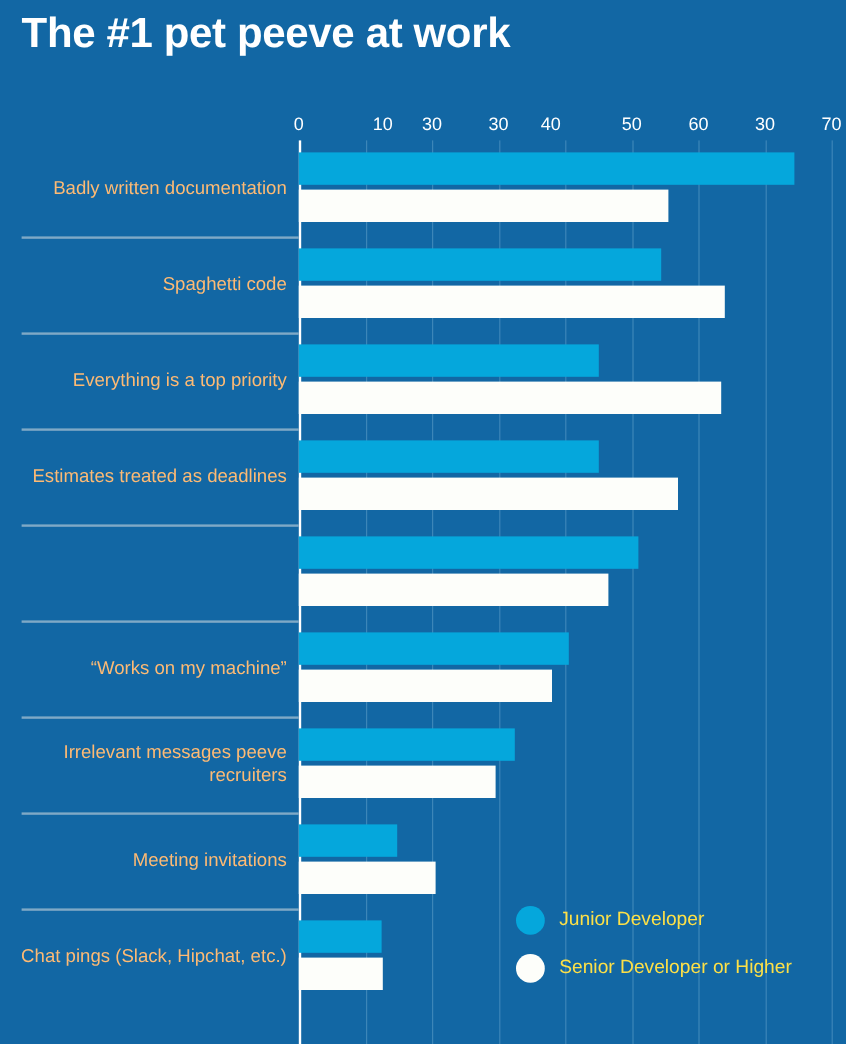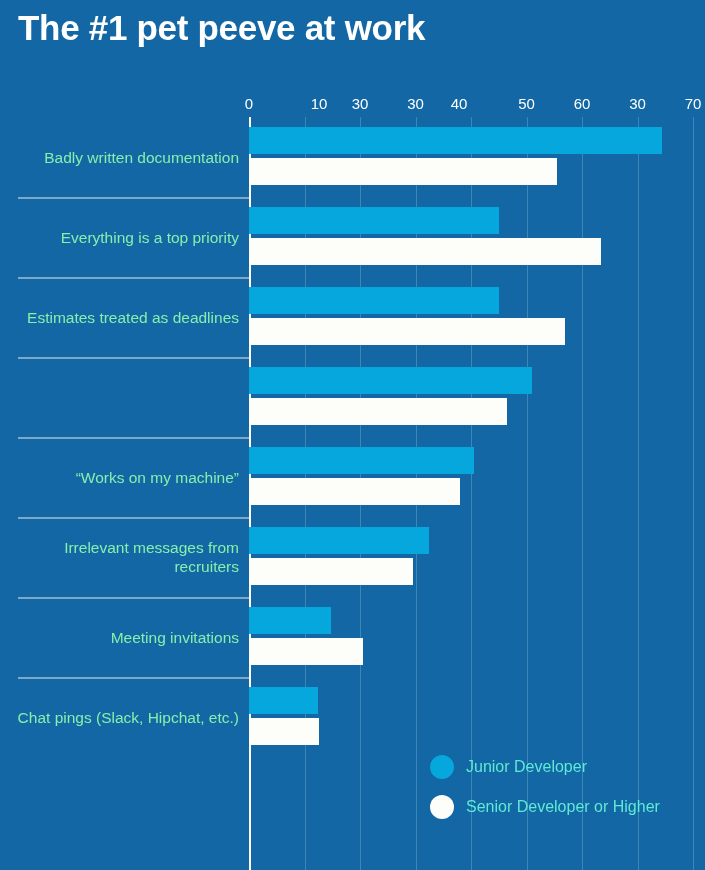--- a/index.html
+++ b/index.html
@@ -96,21 +96,21 @@
   }
   .cat-label {
     position: absolute;
     left: 10px;
     width: 229px;
     top: 50%;
     transform: translateY(-50%);
     text-align: right;
     font-size: 15.5px;
     line-height: 19px;
-    color: #86efac;
+    color: #fdba74;
   }
   .bars {
     position: absolute;
     left: 249px;
     top: 0;
     height: 80px;
     width: 456px;
   }
   .bar {
     position: absolute;
@@ -140,21 +140,21 @@
   }
   .legend-dot {
     width: 24px;
     height: 24px;
     border-radius: 50%;
     flex: 0 0 24px;
     margin-right: 12px;
   }
   .legend-text {
     font-size: 16px;
-    color: #5eead4;
+    color: #fde047;
     white-space: nowrap;
   }
 </style>
 </head>
 <body>
 
 <div id="chart-root">
 
   <div id="chart-title">The #1 pet peeve at work</div>
 
@@ -187,20 +187,28 @@
     <div id="rows">
         <div class="cat-row">
           <div class="cat-label">Badly written documentation</div>
           <div class="bars">
             <div class="bar junior" style="width: 413.475px; background: rgb(5, 167, 220);"></div>
             <div class="bar senior" style="width: 308.025px; background: rgb(253, 254, 250);"></div>
           </div>
         </div>
         <div class="cat-row">
           <div class="cat-sep"></div>
+          <div class="cat-label">Spaghetti code</div>
+          <div class="bars">
+            <div class="bar junior" style="width: 302.475px; background: rgb(5, 167, 220);"></div>
+            <div class="bar senior" style="width: 355.2px; background: rgb(253, 254, 250);"></div>
+          </div>
+        </div>
+        <div class="cat-row">
+          <div class="cat-sep"></div>
           <div class="cat-label">Everything is a top priority</div>
           <div class="bars">
             <div class="bar junior" style="width: 249.75px; background: rgb(5, 167, 220);"></div>
             <div class="bar senior" style="width: 352.425px; background: rgb(253, 254, 250);"></div>
           </div>
         </div>
         <div class="cat-row">
           <div class="cat-sep"></div>
           <div class="cat-label">Estimates treated as deadlines</div>
           <div class="bars">
@@ -218,21 +226,21 @@
         <div class="cat-row">
           <div class="cat-sep"></div>
           <div class="cat-label">“Works on my machine”</div>
           <div class="bars">
             <div class="bar junior" style="width: 224.775px; background: rgb(5, 167, 220);"></div>
             <div class="bar senior" style="width: 210.9px; background: rgb(253, 254, 250);"></div>
           </div>
         </div>
         <div class="cat-row">
           <div class="cat-sep"></div>
-          <div class="cat-label">Irrelevant messages from recruiters</div>
+          <div class="cat-label">Irrelevant messages peeve recruiters</div>
           <div class="bars">
             <div class="bar junior" style="width: 180.375px; background: rgb(5, 167, 220);"></div>
             <div class="bar senior" style="width: 163.725px; background: rgb(253, 254, 250);"></div>
           </div>
         </div>
         <div class="cat-row">
           <div class="cat-sep"></div>
           <div class="cat-label">Meeting invitations</div>
           <div class="bars">
             <div class="bar junior" style="width: 82.14px; background: rgb(5, 167, 220);"></div>

